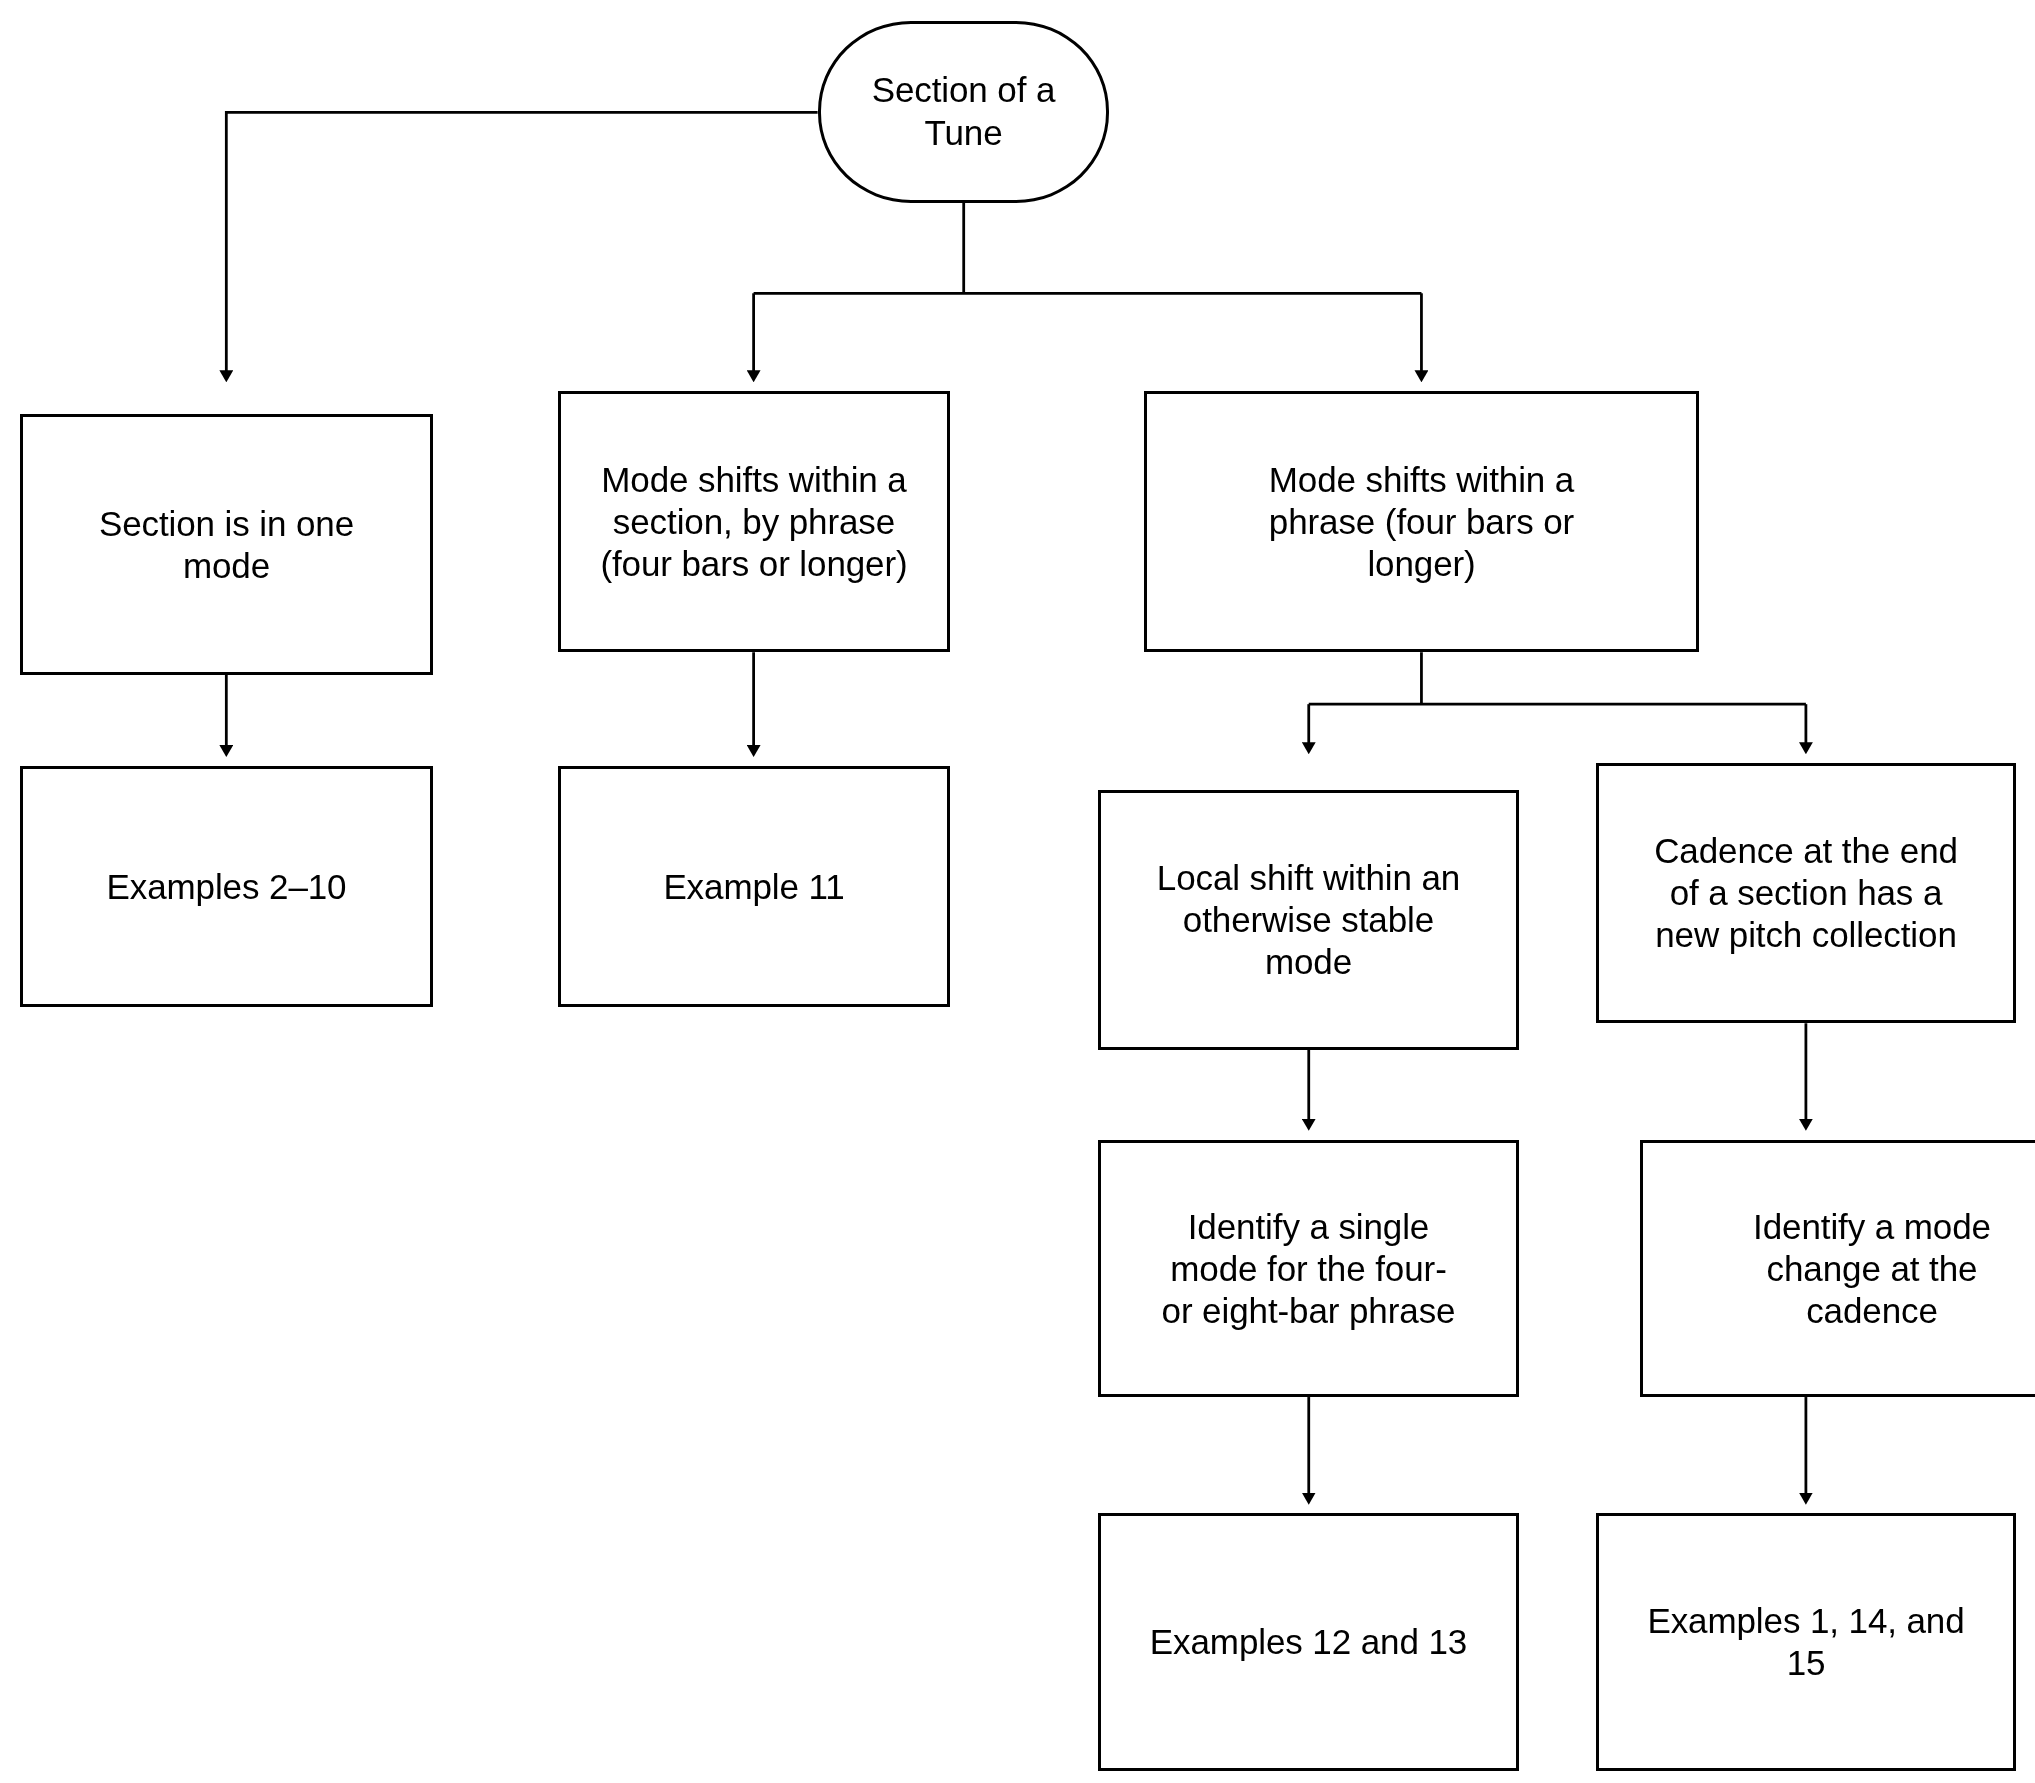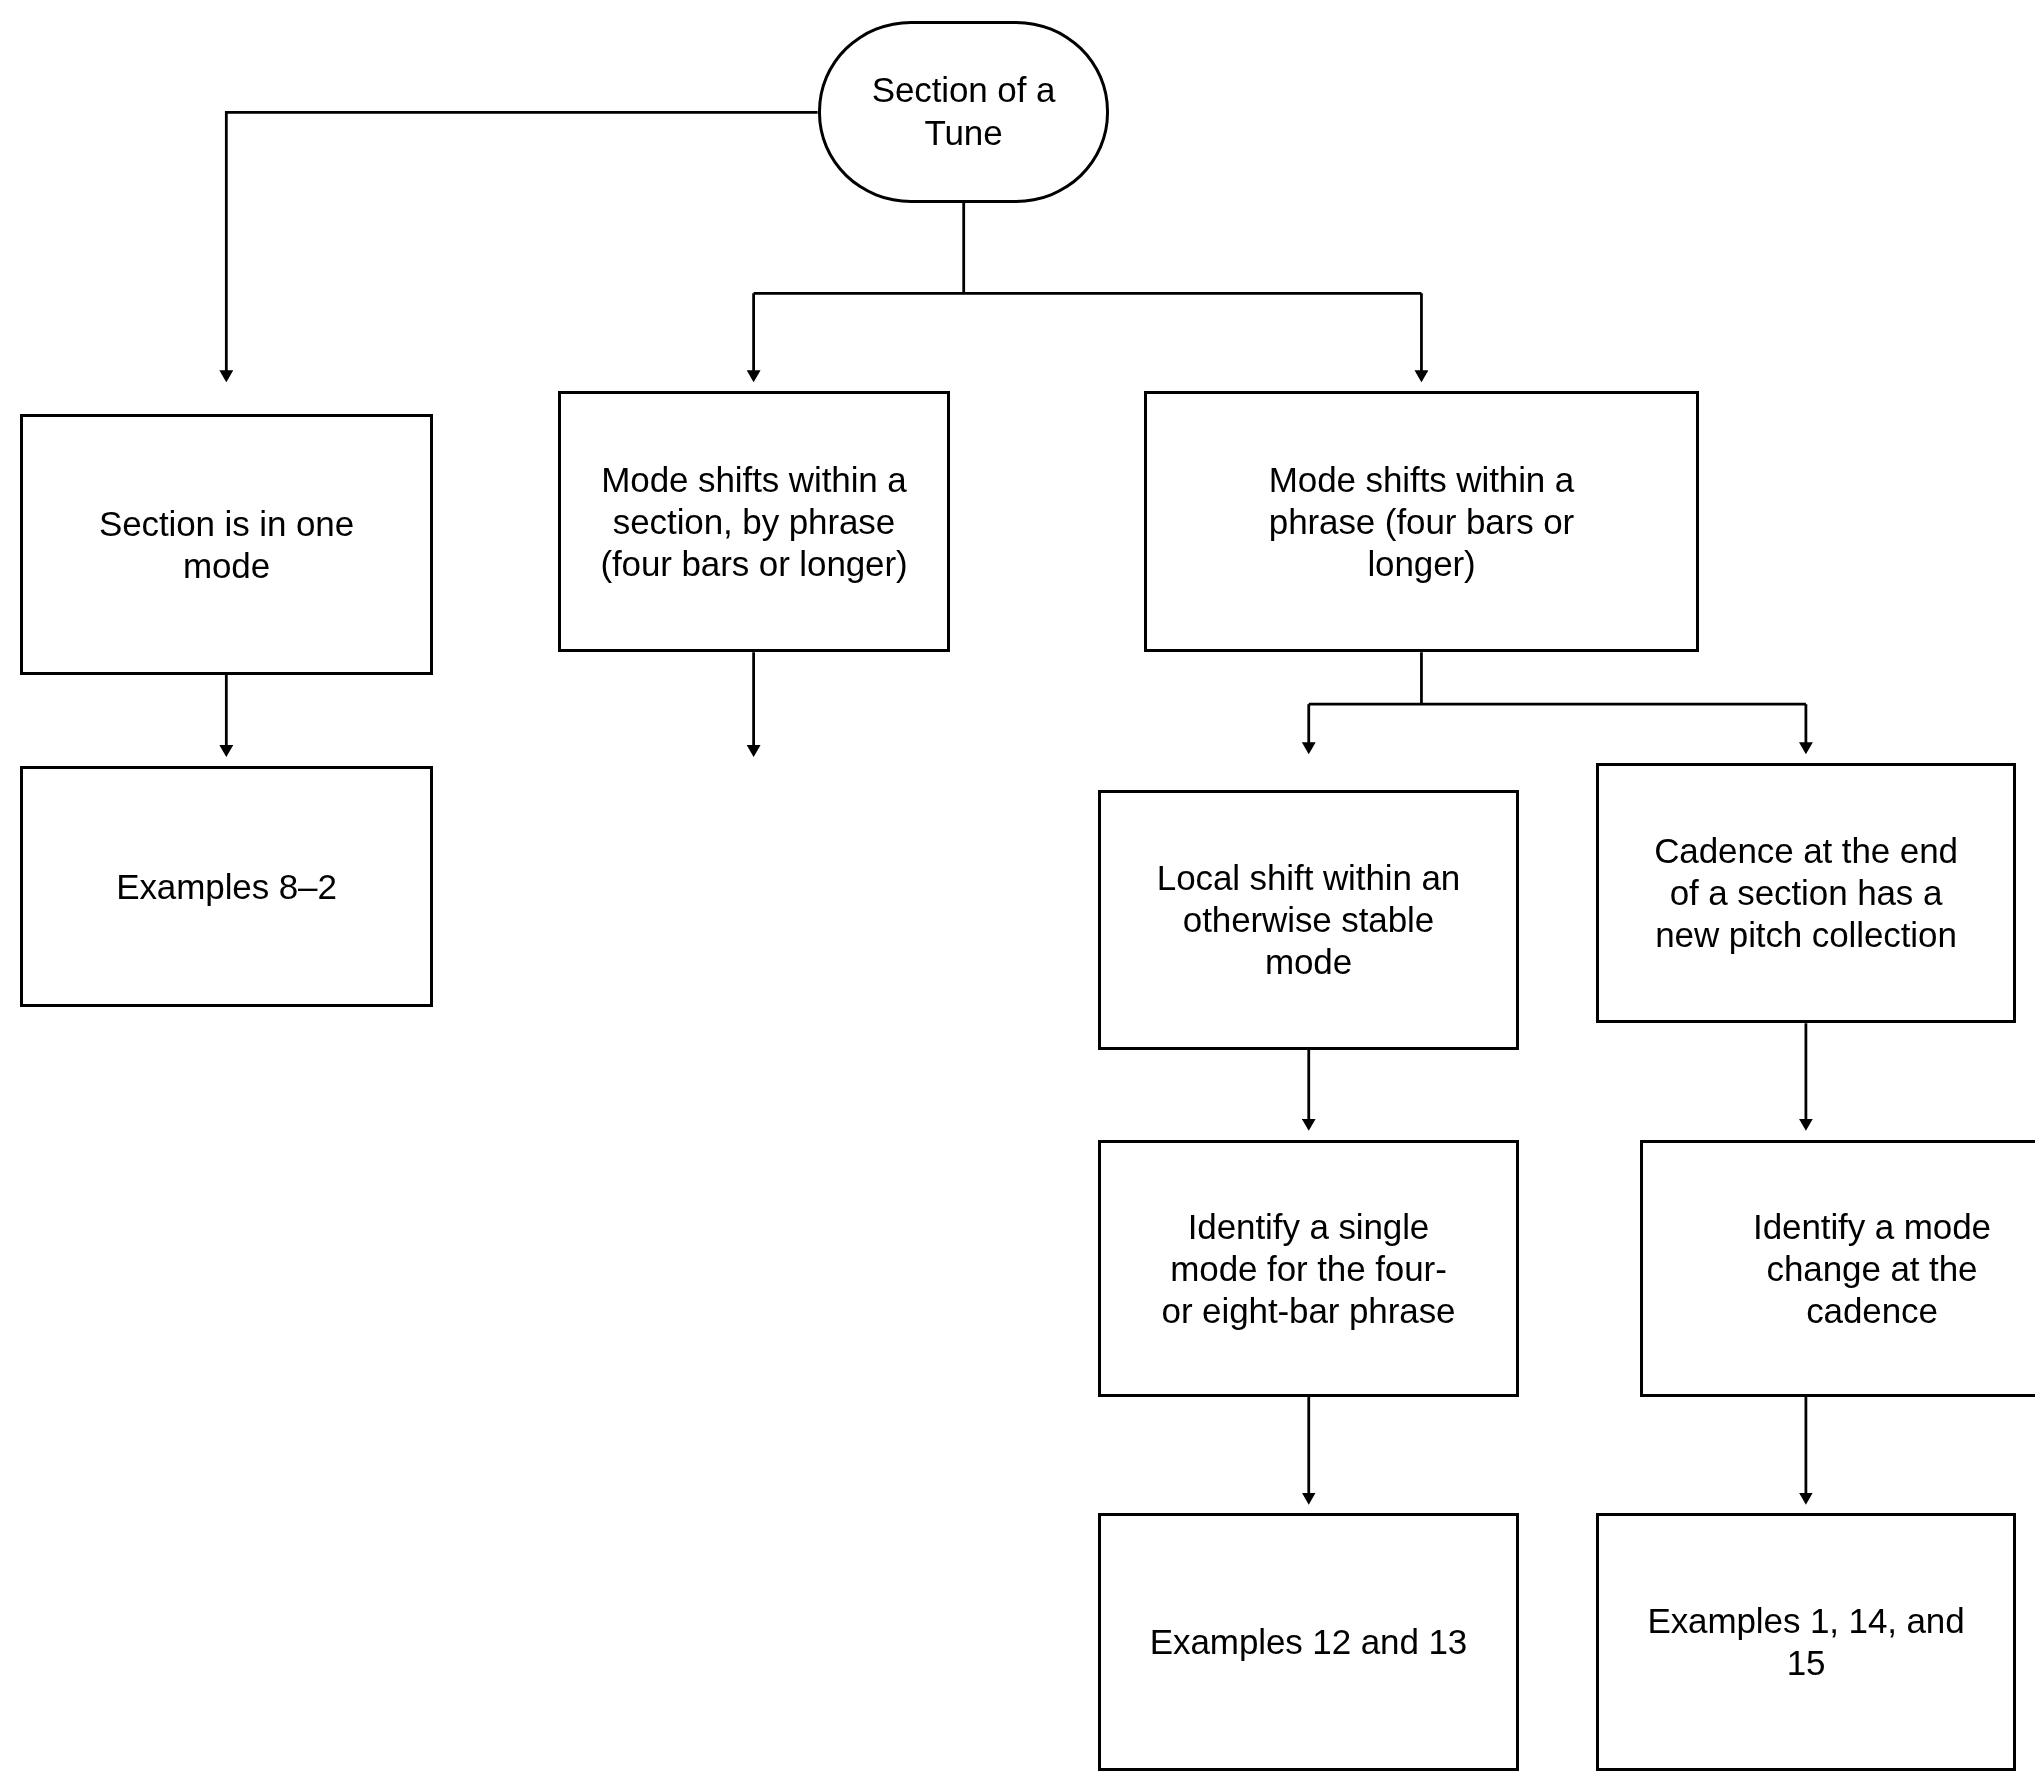--- a/index.html
+++ b/index.html
@@ -137,23 +137,26 @@
 (four bars or longer)</span>
   </div>
 
   <div class="node rect" style="left:1144px; top:391px; width:555px; height:261px;">
     <span class="label">Mode shifts within a
 phrase (four bars or
 longer)</span>
   </div>
 
   <div class="node rect" style="left:20px; top:766px; width:413px; height:241px;">
-    <span class="label">Examples 8–2</span>
+    <span class="label">Examples 2–10</span>
   </div>
 
+  <div class="node rect" style="left:558px; top:766px; width:392px; height:241px;">
+    <span class="label">Example 11</span>
+  </div>
 
   <div class="node rect" style="left:1098px; top:790px; width:421px; height:260px;">
     <span class="label">Local shift within an
 otherwise stable
 mode</span>
   </div>
 
   <div class="node rect" style="left:1098px; top:1140px; width:421px; height:257px;">
     <span class="label">Identify a single
 mode for the four-

